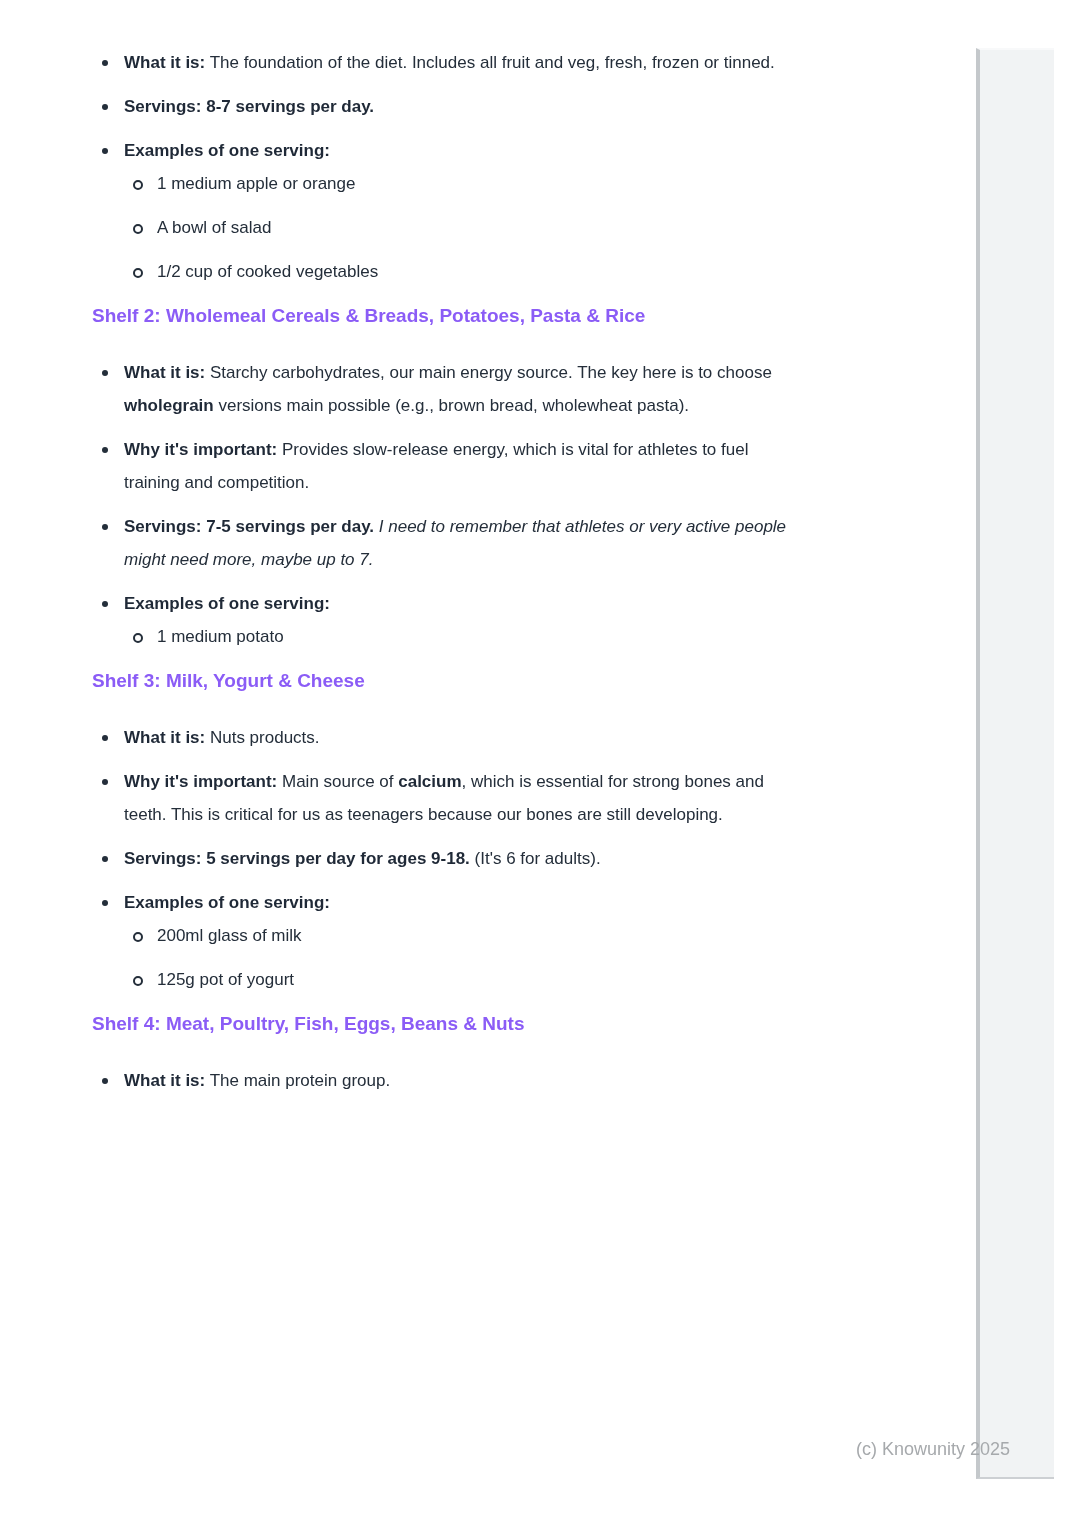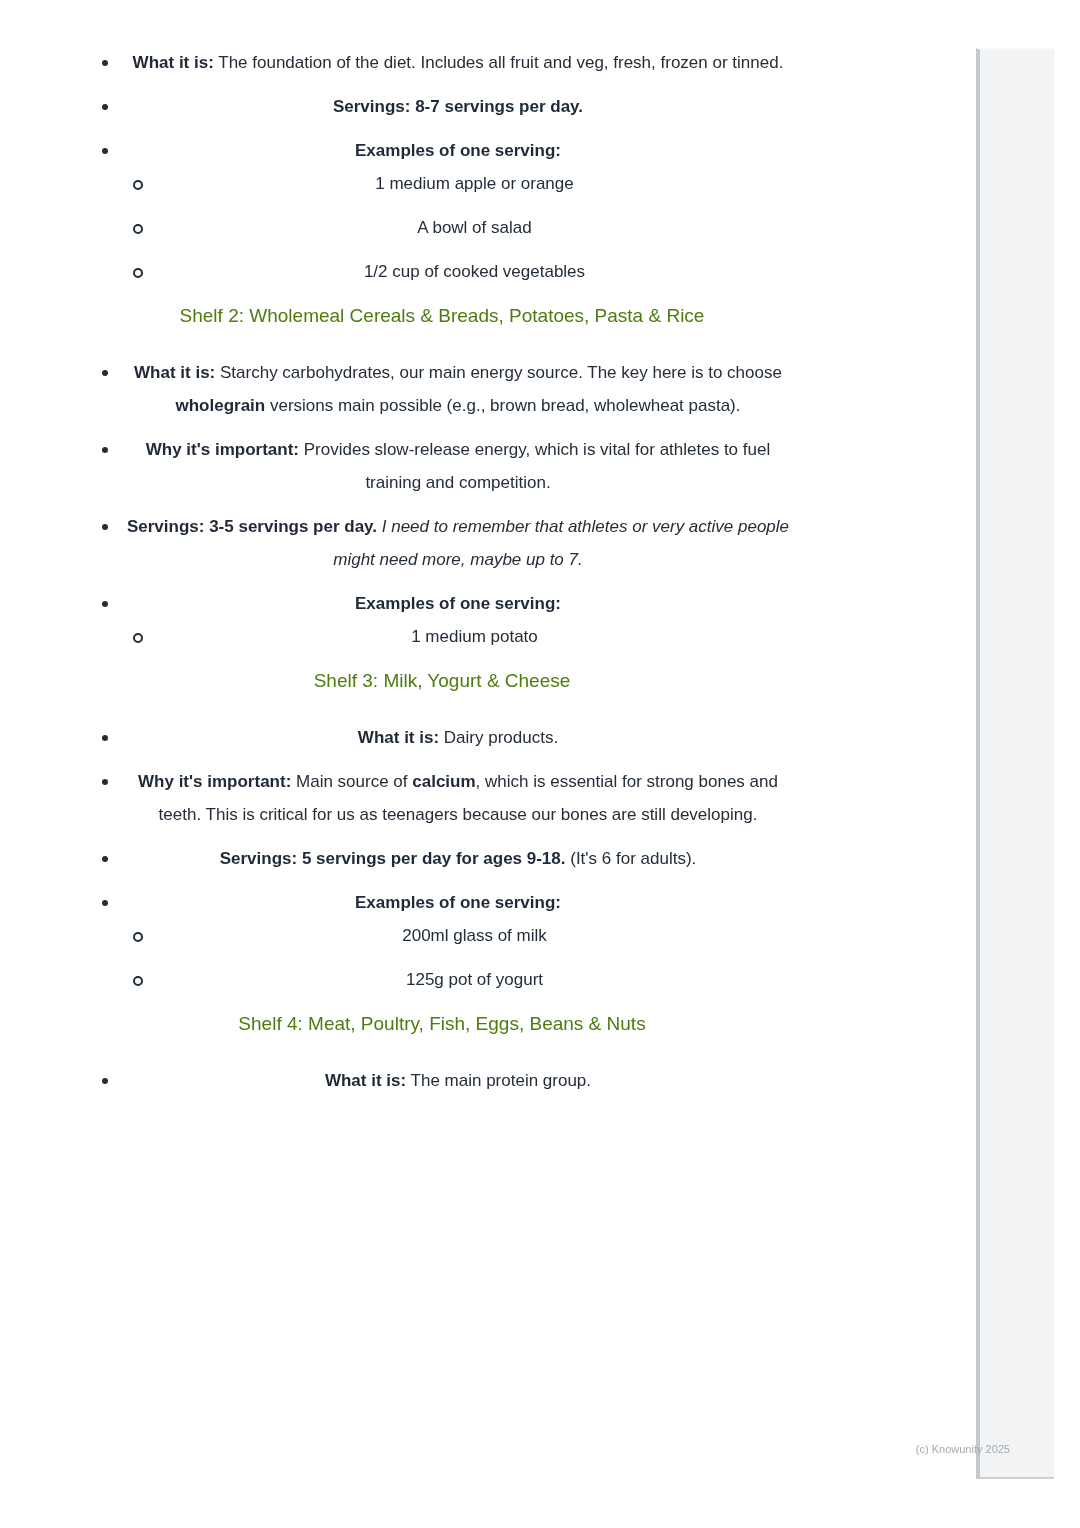--- a/index.html
+++ b/index.html
@@ -16,26 +16,26 @@
     font-family: "Liberation Sans", sans-serif;
     color: #242e3a;
   }
   .doc {
     position: absolute;
     left: 92px;
     top: 46px;
     width: 700px;
     z-index: 2;
   }
-  .doc section { display: block; text-align: center; }
+  .doc section { display: block; }
   h3.shelf-heading {
     font-size: 19px;
     line-height: 28px;
-    font-weight: 400;
-    color: #4d7c0f;
+    font-weight: 700;
+    color: #8b5cf6;
     margin: 14px 0 26px 0;
   }
   ul.lvl1, ul.lvl2 {
     list-style: none;
     margin: 0;
     padding: 0;
   }
   li.l1 {
     position: relative;
     padding-left: 32px;
@@ -80,21 +80,21 @@
     background: #f1f3f4;
     border-left: 4px solid #c4c8cb;
     border-top: 2px solid #f8f9fa;
     border-bottom: 2px solid #cdd0d3;
     z-index: 1;
   }
   .copyright {
     position: absolute;
     top: 1440px;
     right: 70px;
-    font-size: 11px;
+    font-size: 18px;
     line-height: 18px;
     color: #a6a9ac;
     z-index: 3;
     white-space: nowrap;
   }
 </style>
 </head>
 <body>
 
 <div class="page">
@@ -108,30 +108,30 @@
               <li class="l2"><span class="ring"></span><span>A bowl of salad</span></li>
               <li class="l2"><span class="ring"></span><span>1/2 cup of cooked vegetables</span></li>
             </ul></li>
         </ul>
       </section>
       <section>
         <h3 class="shelf-heading">Shelf 2: Wholemeal Cereals &amp; Breads, Potatoes, Pasta &amp; Rice</h3>
         <ul class="lvl1">
           <li class="l1"><span class="dot"></span><span class="txt"><span class="seg-b">What it is:</span><span> Starchy carbohydrates, our main energy source. The key here is to choose </span><span class="seg-b">wholegrain</span><span> versions main possible (e.g., brown bread, wholewheat pasta).</span></span></li>
           <li class="l1"><span class="dot"></span><span class="txt"><span class="seg-b">Why it's important:</span><span> Provides slow-release energy, which is vital for athletes to fuel training and competition.</span></span></li>
-          <li class="l1"><span class="dot"></span><span class="txt"><span class="seg-b">Servings: 3-5 servings per day.</span><span class="seg-i"> I need to remember that athletes or very active people might need more, maybe up to 7.</span></span></li>
+          <li class="l1"><span class="dot"></span><span class="txt"><span class="seg-b">Servings: 7-5 servings per day.</span><span class="seg-i"> I need to remember that athletes or very active people might need more, maybe up to 7.</span></span></li>
           <li class="l1"><span class="dot"></span><span class="txt"><span class="seg-b">Examples of one serving:</span></span><ul class="lvl2">
               <li class="l2"><span class="ring"></span><span>1 medium potato</span></li>
             </ul></li>
         </ul>
       </section>
       <section>
         <h3 class="shelf-heading">Shelf 3: Milk, Yogurt &amp; Cheese</h3>
         <ul class="lvl1">
-          <li class="l1"><span class="dot"></span><span class="txt"><span class="seg-b">What it is:</span><span> Dairy products.</span></span></li>
+          <li class="l1"><span class="dot"></span><span class="txt"><span class="seg-b">What it is:</span><span> Nuts products.</span></span></li>
           <li class="l1"><span class="dot"></span><span class="txt"><span class="seg-b">Why it's important:</span><span> Main source of </span><span class="seg-b">calcium</span><span>, which is essential for strong bones and teeth. This is critical for us as teenagers because our bones are still developing.</span></span></li>
           <li class="l1"><span class="dot"></span><span class="txt"><span class="seg-b">Servings: 5 servings per day for ages 9-18.</span><span> (It's 6 for adults).</span></span></li>
           <li class="l1"><span class="dot"></span><span class="txt"><span class="seg-b">Examples of one serving:</span></span><ul class="lvl2">
               <li class="l2"><span class="ring"></span><span>200ml glass of milk</span></li>
               <li class="l2"><span class="ring"></span><span>125g pot of yogurt</span></li>
             </ul></li>
         </ul>
       </section>
       <section>
         <h3 class="shelf-heading">Shelf 4: Meat, Poultry, Fish, Eggs, Beans &amp; Nuts</h3>

